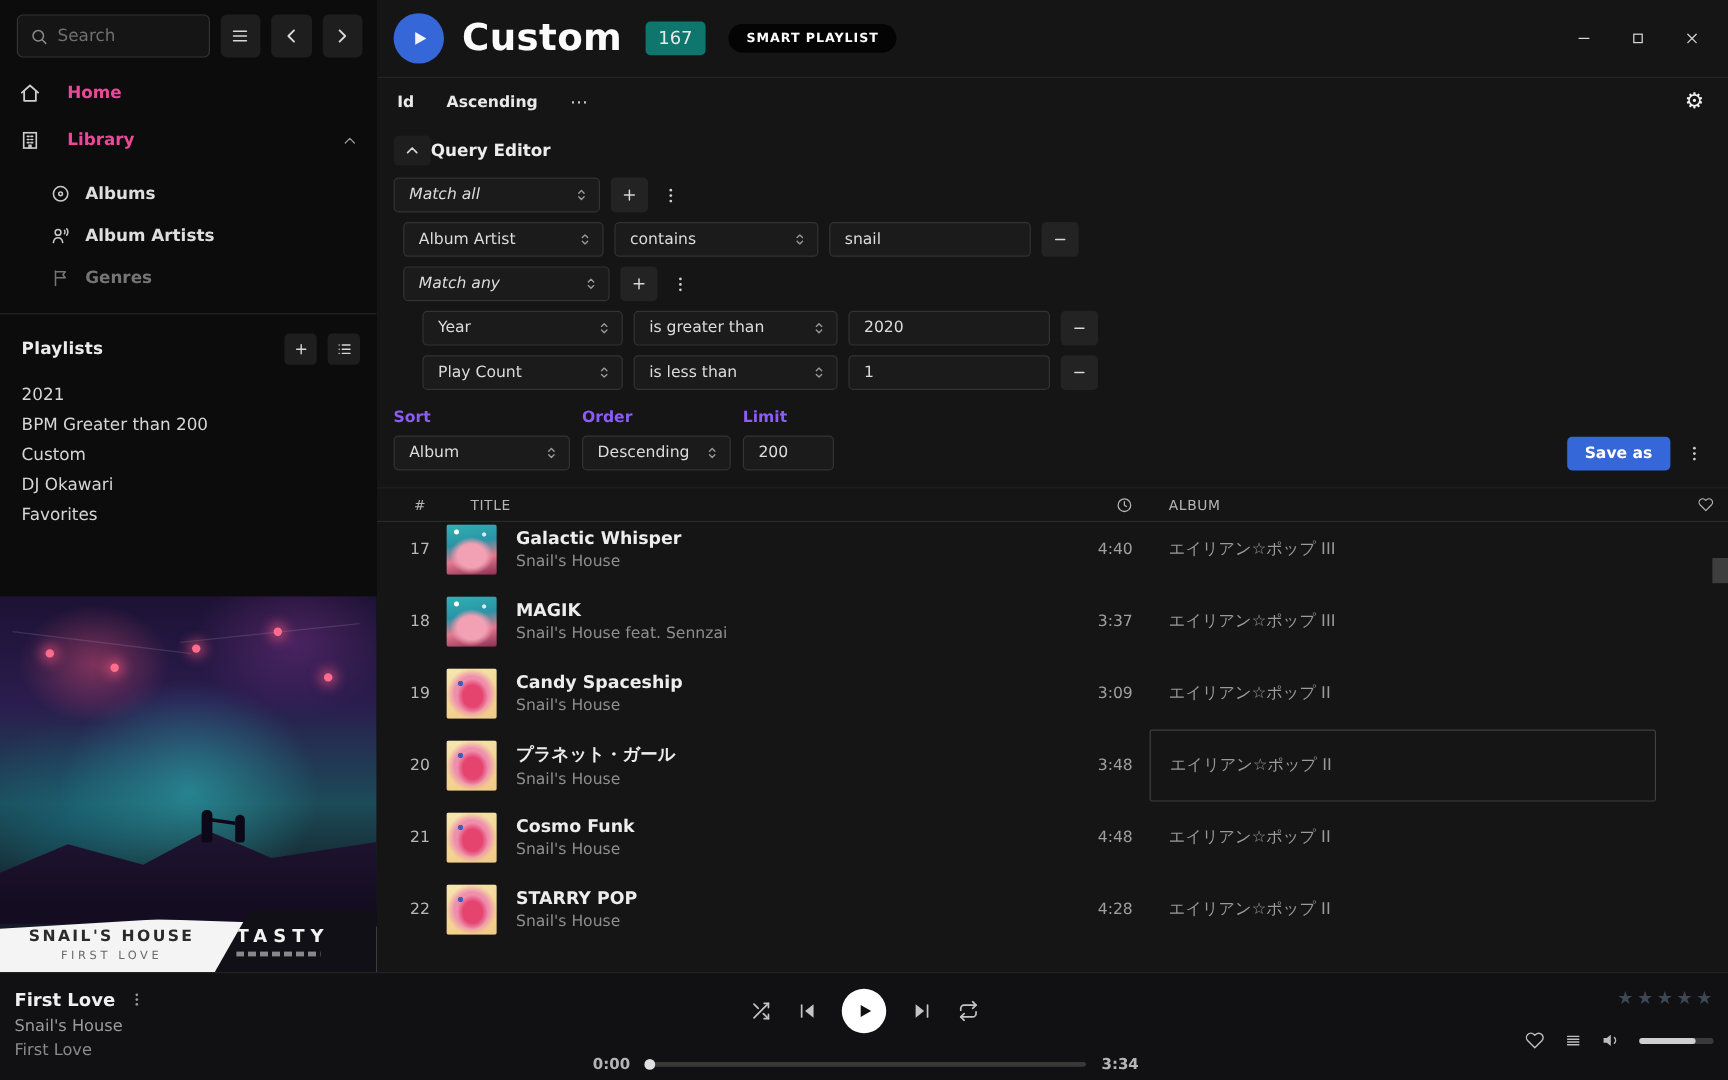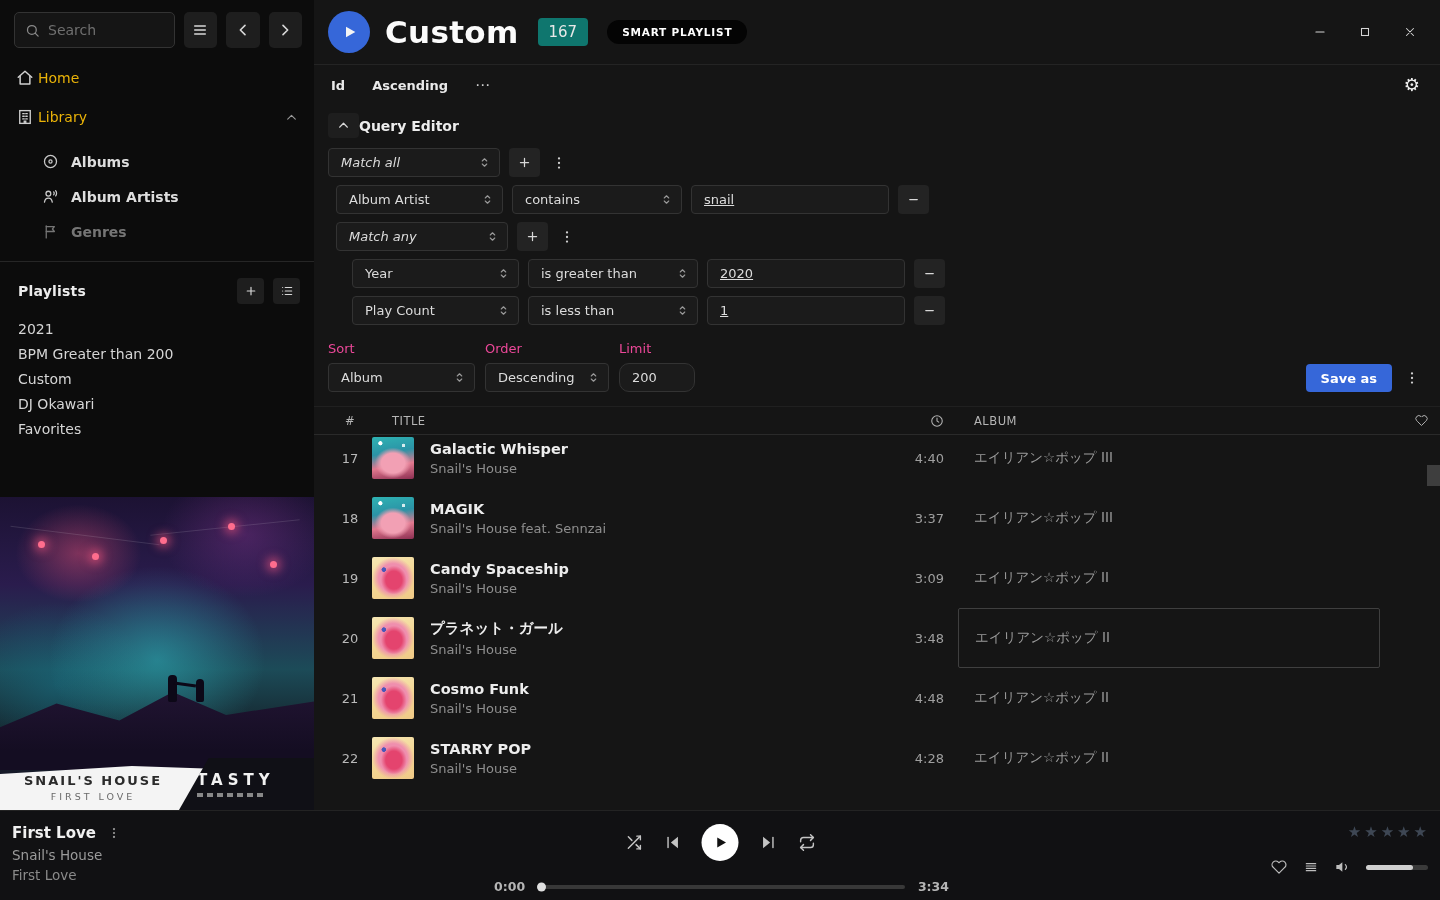--- a/index.html
+++ b/index.html
@@ -15,22 +15,22 @@
                 border-radius:5px; display:flex; align-items:center; padding:0 10px; gap:8px; }
   .search-box svg { width:15px; height:15px; color:#8a8a8a; flex:0 0 auto; }
   .search-box input { background:transparent; border:none; outline:none; color:#ddd;
                       font-size:14px; width:100%; font-family:inherit; }
   .search-box input::placeholder { color:#6f6f6f; }
   .sq-btn { width:34px; height:36px; background:#1e1e1e; border:none; border-radius:5px;
             color:#d8d8d8; display:flex; align-items:center; justify-content:center; cursor:pointer; }
   .sq-btn svg { width:16px; height:16px; }
 
   .nav { margin-top:18px; }
-  .nav-item { display:flex; align-items:center; gap:4px; padding:0 16px; height:24px;
-              margin-bottom:15px; color:#eab308; font-size:14px; font-weight:400; }
+  .nav-item { display:flex; align-items:center; gap:22px; padding:0 16px; height:24px;
+              margin-bottom:15px; color:#ec4899; font-size:14px; font-weight:700; }
   .nav-item svg { width:18px; height:18px; color:#cfcfcf; }
   .nav-item .spacer { flex:1; }
   .sub-items { margin-top:2px; }
   .sub-item { display:flex; align-items:center; gap:12px; padding-left:42px; height:35px;
               font-size:14px; font-weight:700; color:#dedede; }
   .sub-item svg { width:17px; height:17px; color:#c9c9c9; }
   .sub-item.muted, .sub-item.muted svg { color:#757575; }
 
   .side-divider { border-top:1px solid #262626; margin:12px 0 0 0; }
   .playlists-head { display:flex; align-items:center; padding:16px 14px 0 18px; }
@@ -101,32 +101,32 @@
   .qe-title { font-size:14px; font-weight:600; color:#ececec; }
 
   .qrow { display:flex; align-items:center; gap:9px; margin-bottom:8px; }
   .ind1 { margin-left:14px; } .ind2 { margin-left:22px; } .ind3 { margin-left:38px; }
   .select { height:29px; background:#1b1b1b; border:1px solid #333; border-radius:4px;
             display:flex; align-items:center; padding:0 10px 0 12px; color:#dcdcdc; font-size:13px; cursor:pointer; }
   .select span { flex:1; }
   .select svg { width:9px; height:13px; color:#9a9a9a; flex:0 0 auto; }
   .tinput { height:29px; background:#1b1b1b; border:1px solid #333; border-radius:4px;
             color:#dcdcdc; font-size:13px; padding:0 12px; font-family:inherit; outline:none; }
-  .w172{width:172px;font-style:italic;} .w167{width:167px;} .w170{width:170px;} .w168{width:198px;text-decoration:underline;}
-  .w147{width:147px;} .w124{width:124px;} .w76{width:76px;border-radius:10px;}
+  .w172{width:172px;font-style:italic;} .w167{width:167px;} .w170{width:170px;} .w168{width:168px;}
+  .w147{width:147px;} .w124{width:124px;} .w76{width:76px;}
   .op-btn { width:31px; height:29px; background:#232323; border:none; border-radius:4px;
             color:#d8d8d8; display:flex; align-items:center; justify-content:center; cursor:pointer; flex:0 0 auto; }
   .op-btn svg { width:15px; height:15px; }
   .dots-btn { width:20px; height:29px; background:transparent; border:none; color:#cfcfcf;
               display:flex; align-items:center; justify-content:center; cursor:pointer; }
   .dots-btn svg { width:16px; height:16px; }
 
   .sort-row { display:flex; align-items:flex-end; padding:8px 18px 0 14px; gap:10px; }
   .field-group { display:flex; flex-direction:column; gap:7px; }
-  .field-label { font-size:13px; color:#ec4899; }
+  .field-label { font-size:13px; color:#8b5cf6;font-weight:bold; }
   .sort-row .spacer { flex:1; }
   .save-btn { height:28px; padding:0 15px; background:#3667d9; color:#fff; border:none;
               border-radius:4px; font-size:13px; font-weight:700; cursor:pointer; font-family:inherit; }
 
   
   .tracktable { margin-top:14px; border-top:1px solid #202020; }
   .thead { display:grid; grid-template-columns:44px 1fr 76px 436px 34px; height:28px;
            align-items:center; padding:0 12px 0 14px; border-bottom:1px solid #2a2a2a;
            color:#b5b5b5; font-size:11.5px; letter-spacing:.5px; }
   .th-num { text-align:center; }

